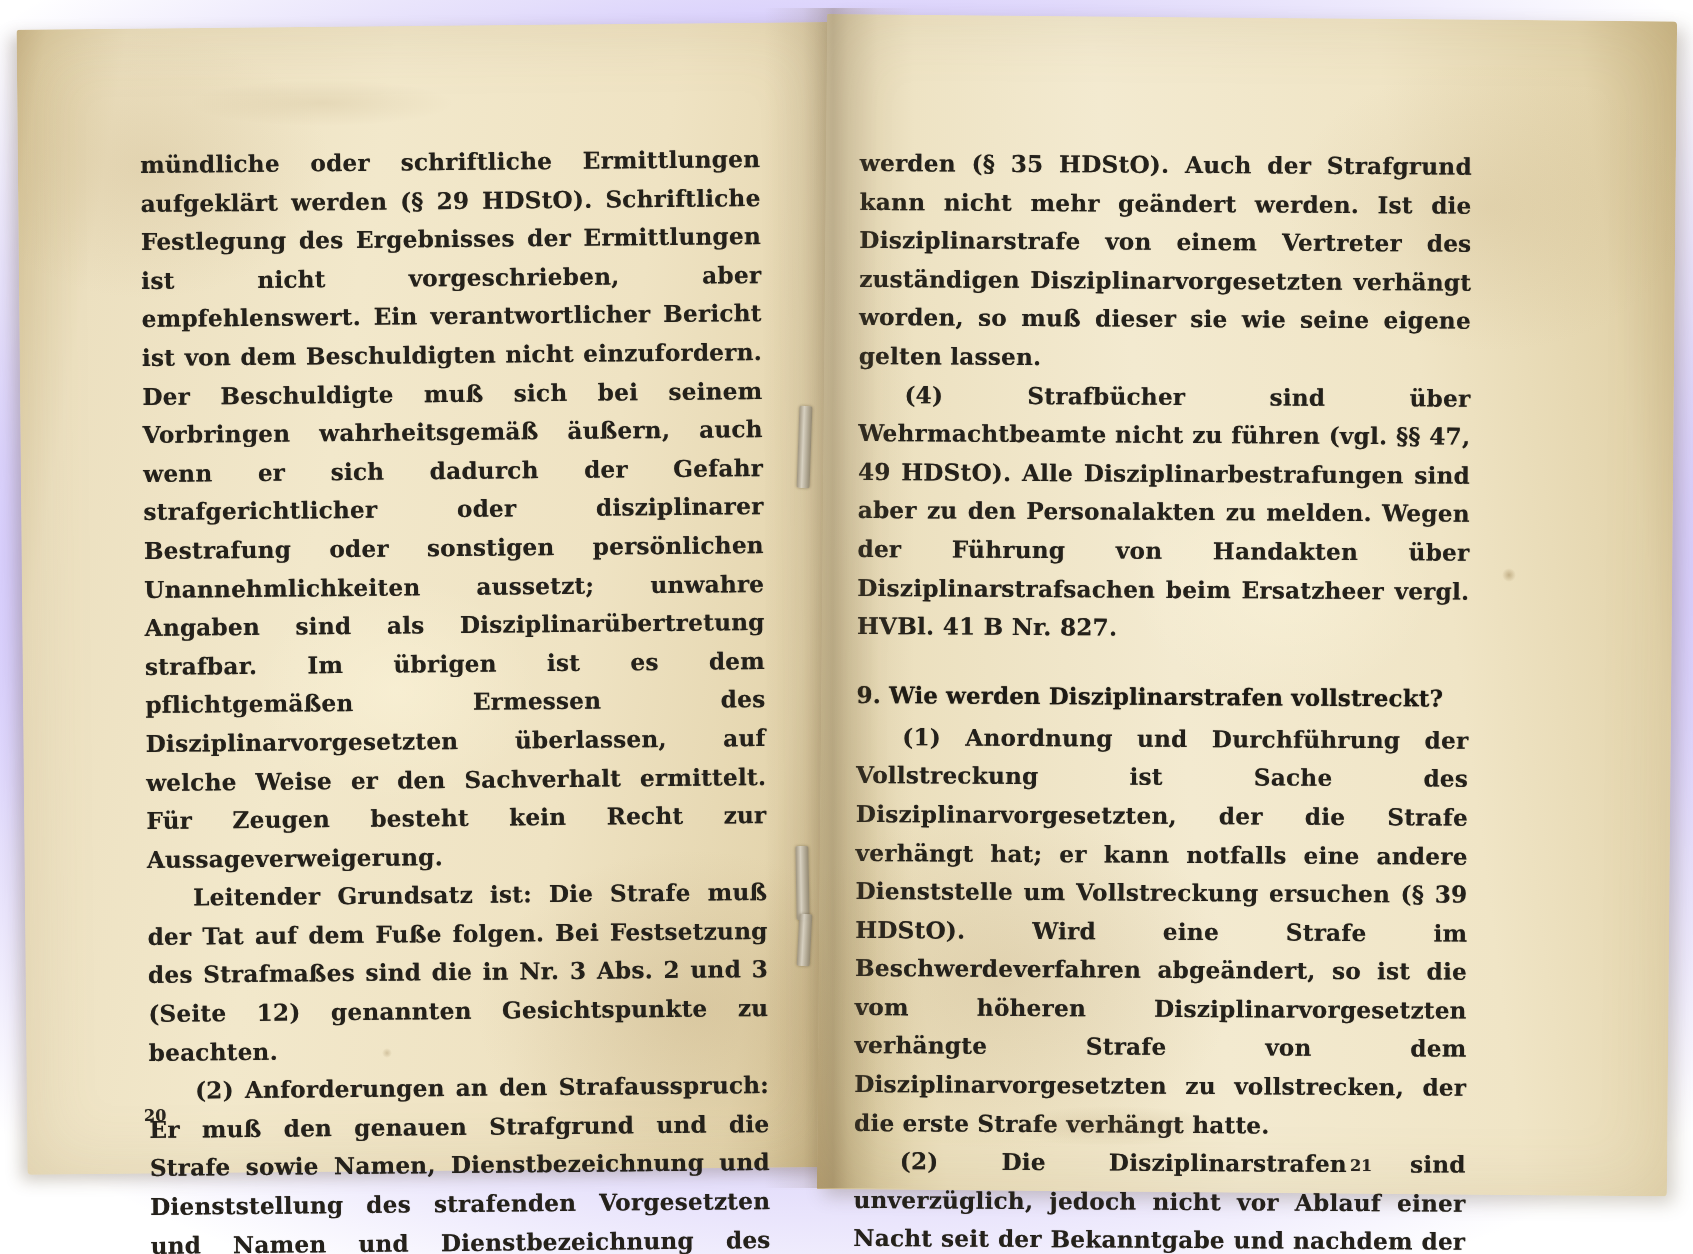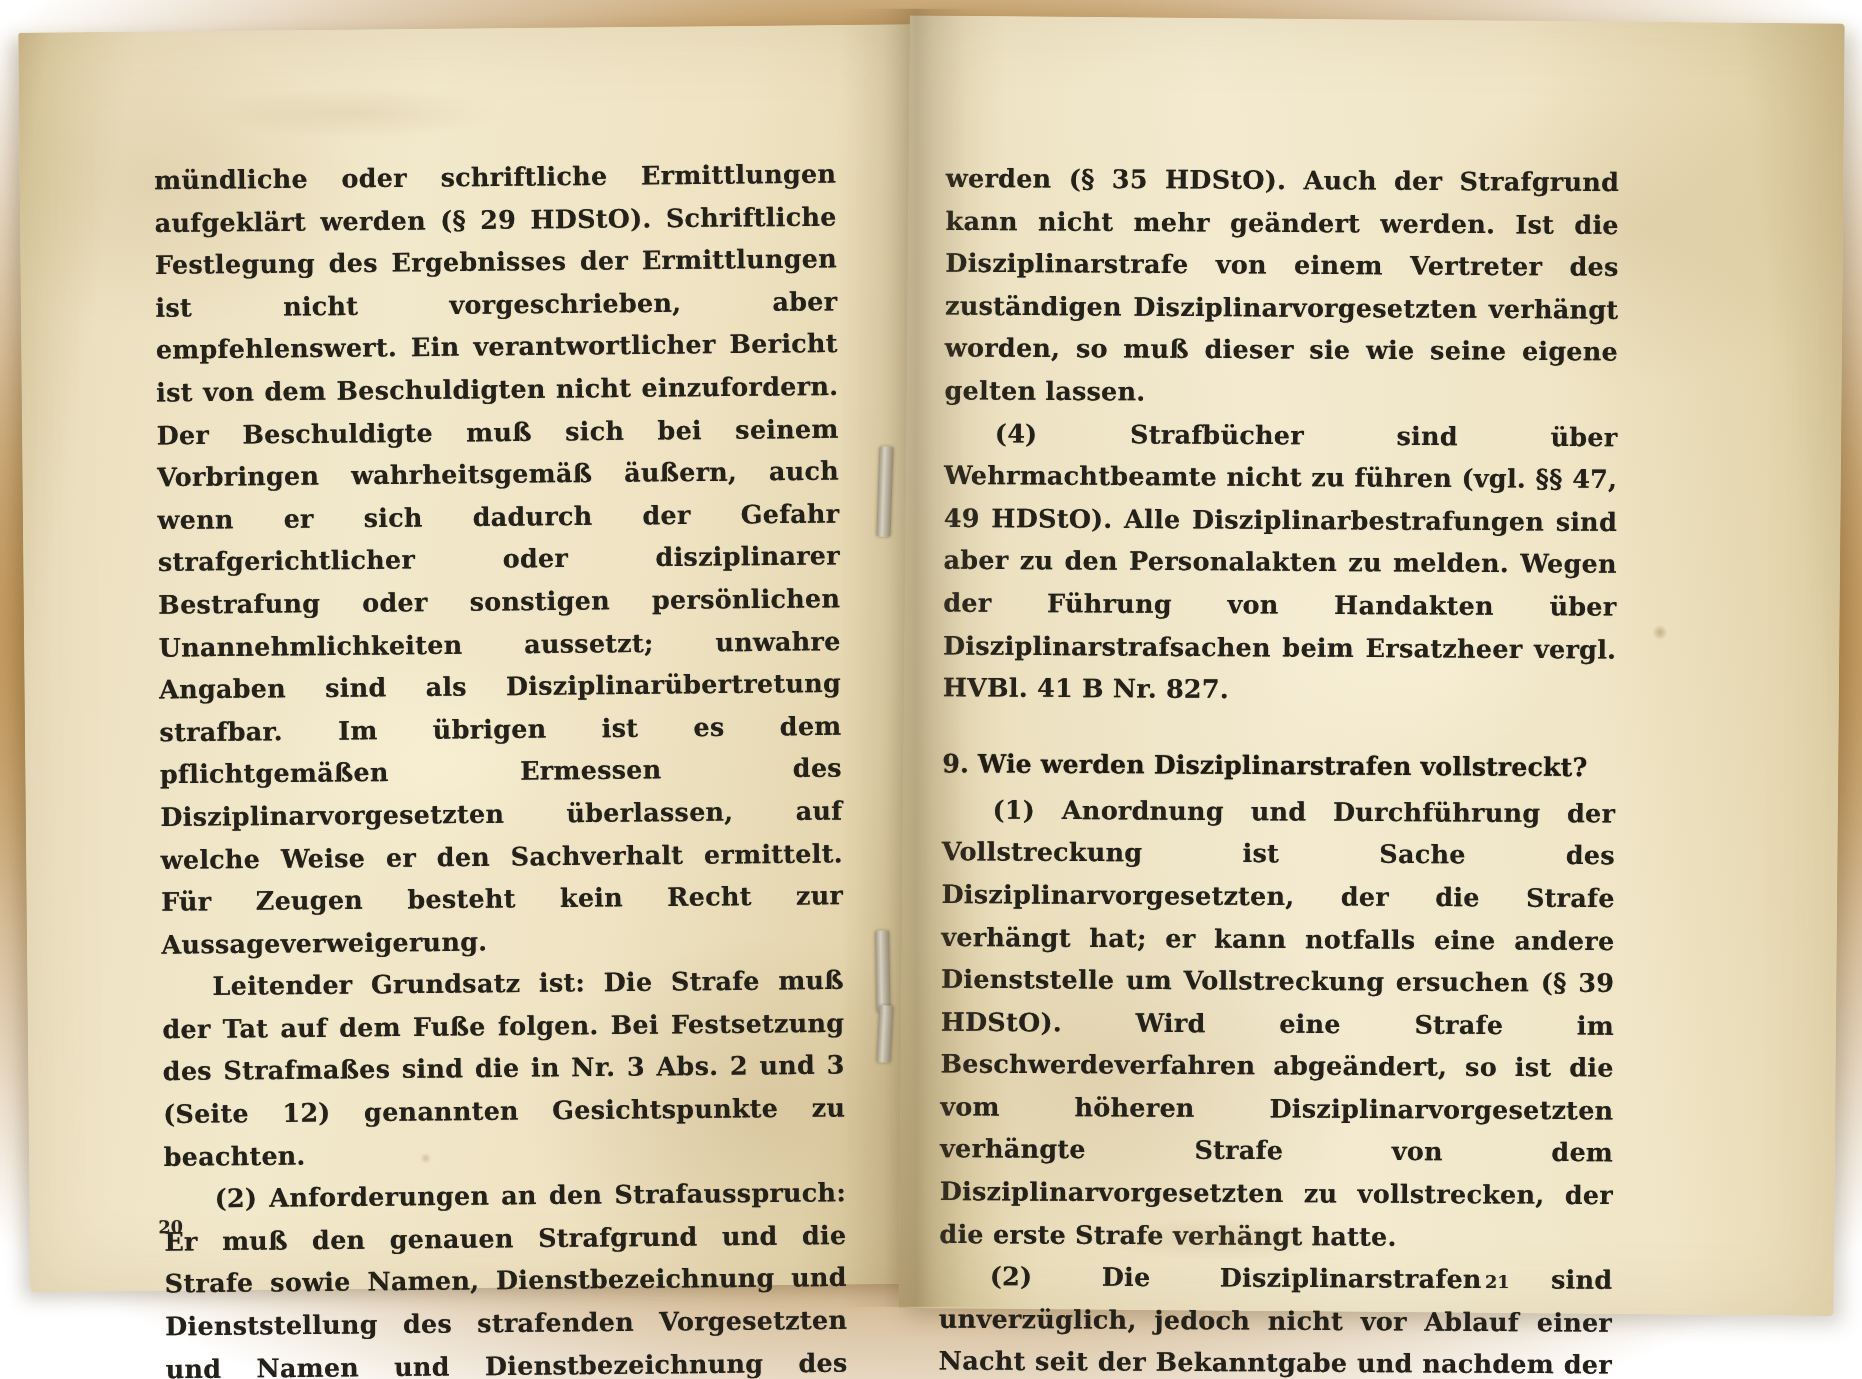--- a/index.html
+++ b/index.html
@@ -13,21 +13,21 @@
     height: 1254px;
     overflow: hidden;
     font-family: "DejaVu Serif", "Liberation Serif", serif;
   }
 
   
   .scan {
     position: relative;
     width: 1693px;
     height: 1254px;
-    background: #a16207;
+    background: #c4b5fd;
     overflow: hidden;
   }
 
   
   .backdrop {
     position: absolute;
     left: 0; top: 0;
     width: 1693px; height: 1254px;
     background:
       radial-gradient(ellipse 1200px 780px at 50% 46%,

